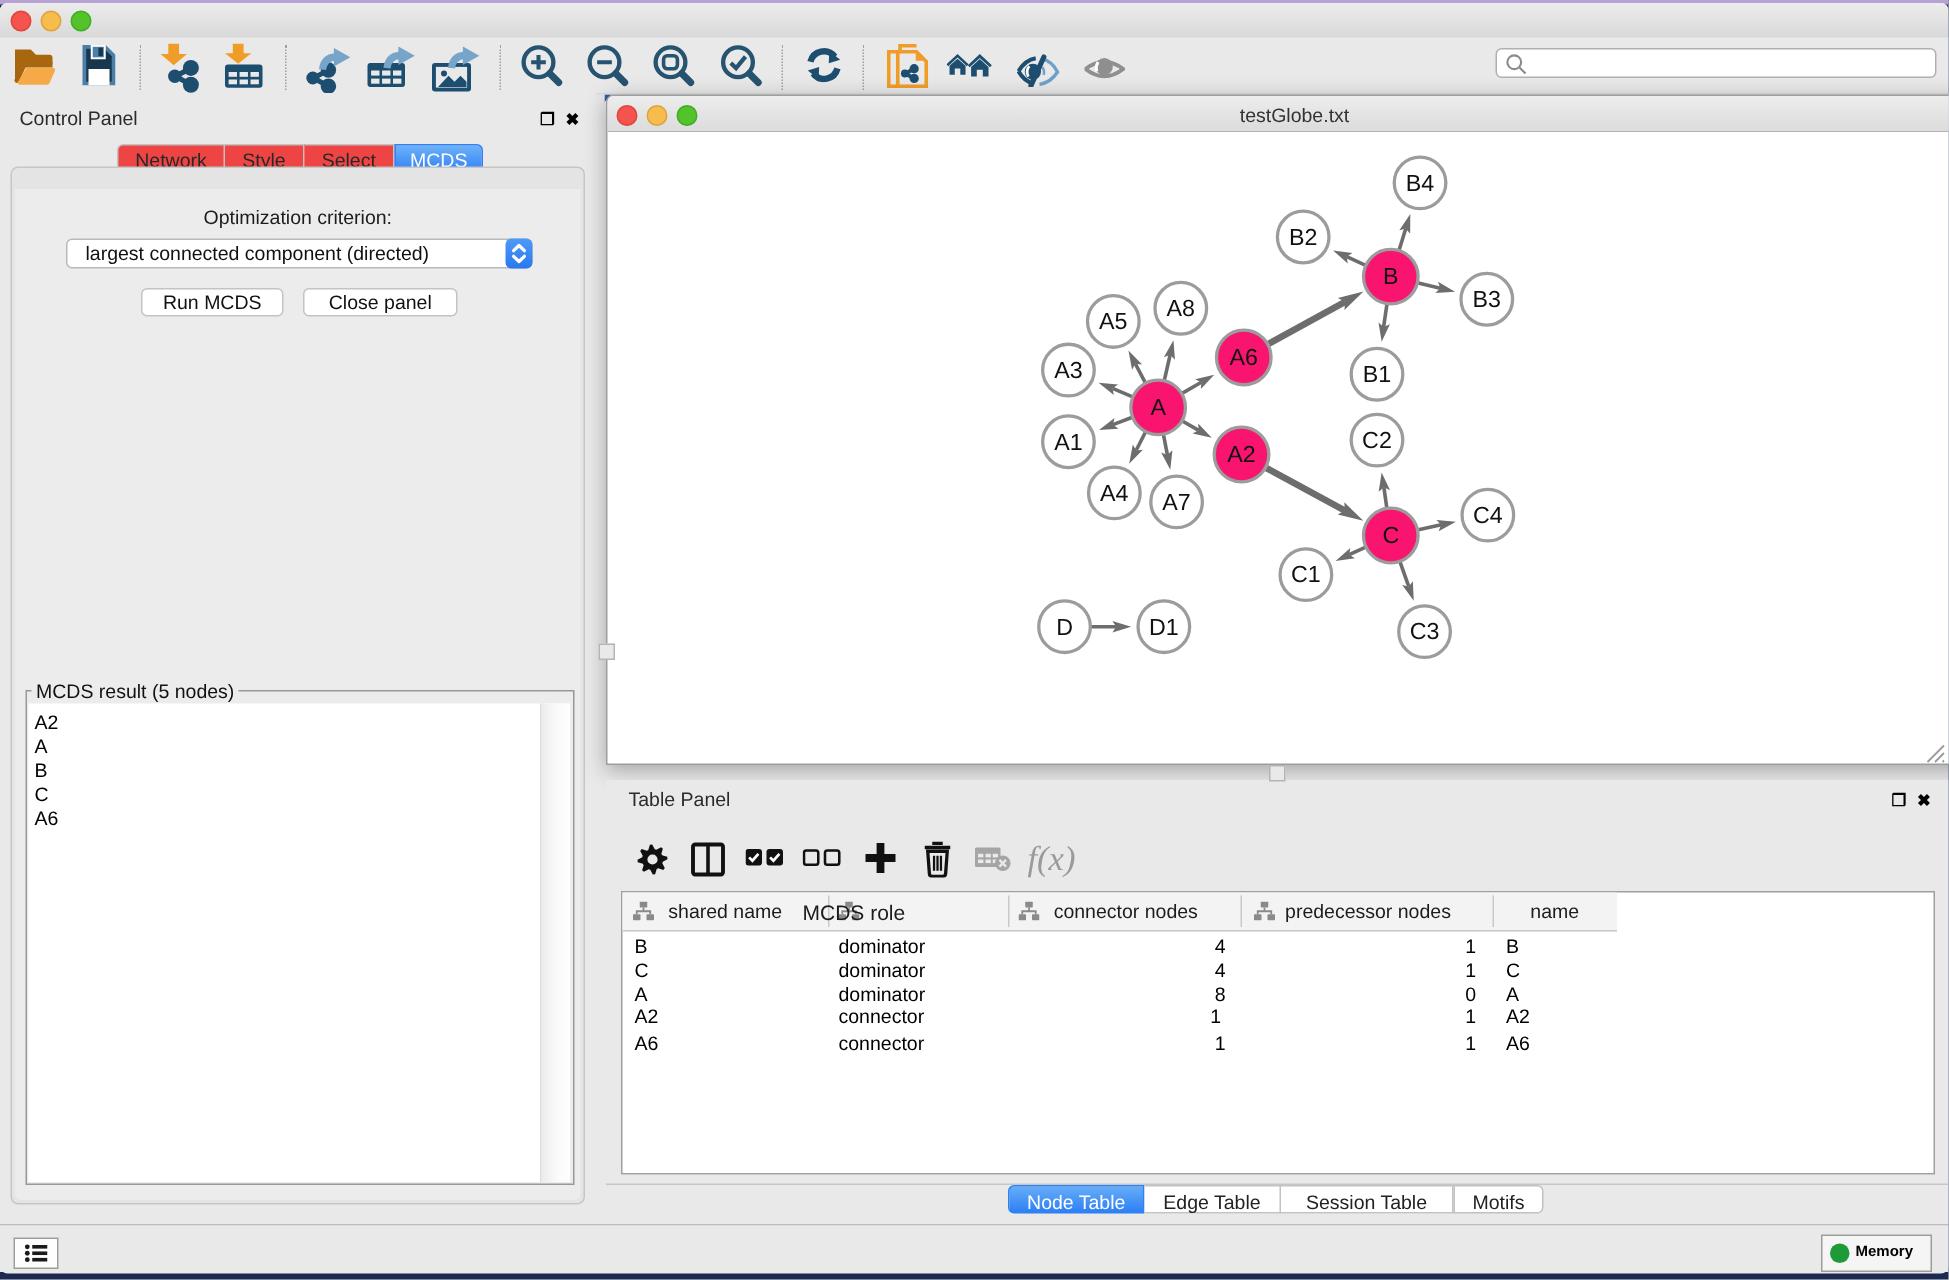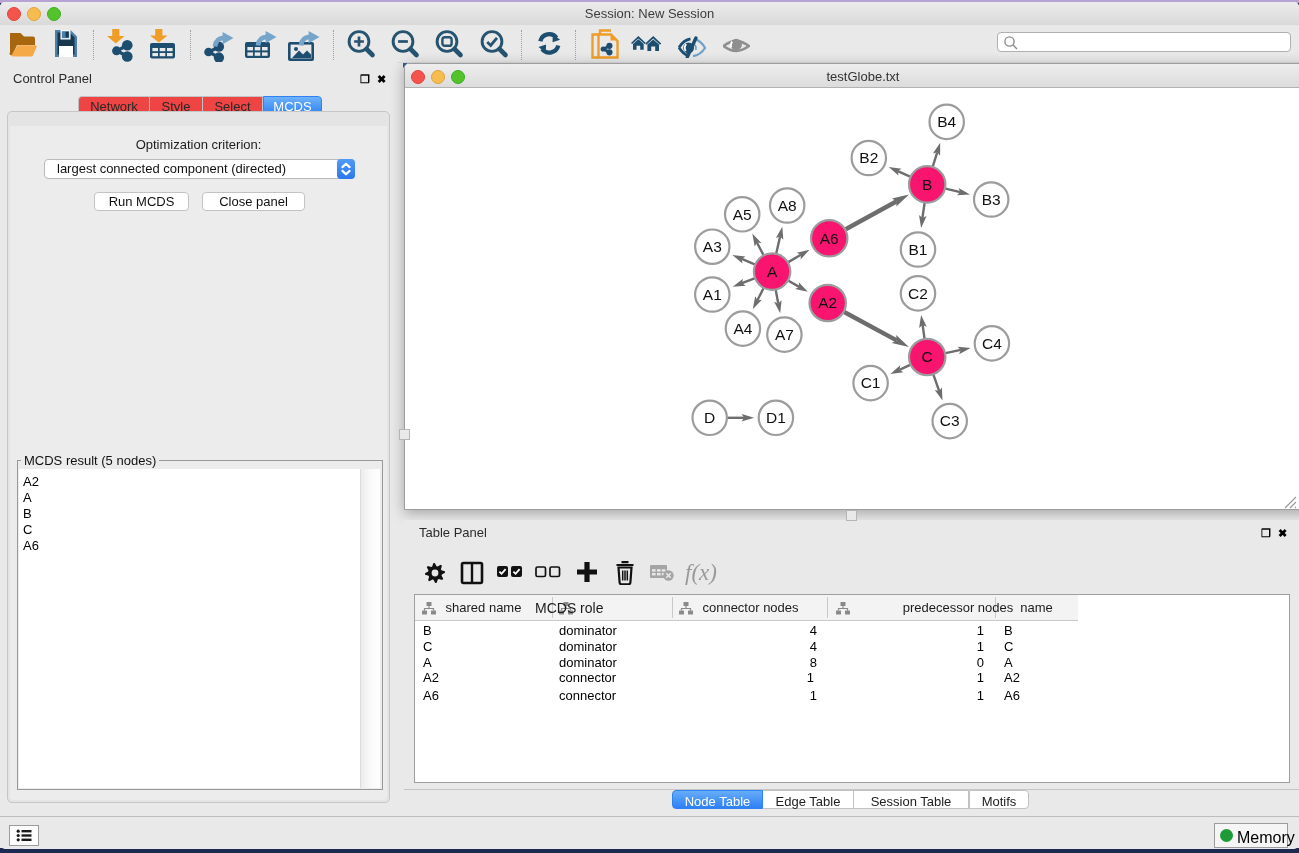--- a/index.html
+++ b/index.html
@@ -79,21 +79,20 @@
 </style>
 </head>
 <body>
   <div class="abs" id="deskTop"></div>
   <div class="abs" id="appwin"></div>
 
   <div class="abs" id="titlebar">
     <div class="tl t1"></div>
     <div class="tl t2"></div>
     <div class="tl t3"></div>
-    <div class="ttext">Session: New Session</div>
   </div>
 
   <div class="abs" id="toolbar">
     <div class="sep" style="left:93px"></div>
 <div class="sep" style="left:190px"></div>
 <div class="sep" style="left:333px"></div>
 <div class="sep" style="left:521px"></div>
 <div class="sep" style="left:575px"></div>
 <svg class="ticon" style="left:9px;top:5px" width="28" height="27" viewBox="0 0 28 27">
 <path d="M1 3 h10.5 l3.5 3.5 h9 a2 2 0 0 1 2 2 V15 H1 Z" fill="#a8660e"></path>
@@ -468,21 +467,21 @@
 <div style="position:absolute;left:257px;top:5px;width:157px;text-align:center;font-size:13px;color:#1c1c1c;">connector nodes</div>
 <div style="position:absolute;left:580px;top:2px;width:1px;height:21px;background:#c9c9c9;"></div>
 <div style="position:absolute;left:421px;top:6px;"><svg width="14" height="13" viewBox="0 0 14 13">
           <g fill="#8a8a8a">
             <rect x="4.5" y="0" width="5" height="4" rx="0.5"></rect>
             <rect x="0" y="8.5" width="5" height="4" rx="0.5"></rect>
             <rect x="9" y="8.5" width="5" height="4" rx="0.5"></rect>
           </g>
           <path d="M7 4 v2.5 M2.5 8.5 v-2 h9 v2" stroke="#8a8a8a" stroke-width="1.2" fill="none"></path>
         </svg></div>
-<div style="position:absolute;left:414px;top:5px;width:166px;text-align:center;font-size:13px;color:#1c1c1c;padding-left:46px;">predecessor nodes</div>
+<div style="position:absolute;left:414px;top:5px;width:166px;text-align:center;font-size:13px;color:#1c1c1c;">predecessor nodes</div>
 <div style="position:absolute;left:580px;top:5px;width:83px;text-align:center;font-size:13px;color:#1c1c1c;">name</div>
 <div style="position:absolute;left:8px;top:27.5px;font-size:13px;color:#000;">B</div>
 <div style="position:absolute;left:144px;top:27.5px;font-size:13px;color:#000;">dominator</div>
 <div style="position:absolute;left:319px;top:27.5px;width:83px;text-align:right;font-size:13px;color:#000;">4</div>
 <div style="position:absolute;left:489px;top:27.5px;width:80px;text-align:right;font-size:13px;color:#000;">1</div>
 <div style="position:absolute;left:589px;top:27.5px;font-size:13px;color:#000;">B</div>
 <div style="position:absolute;left:8px;top:43.9px;font-size:13px;color:#000;">C</div>
 <div style="position:absolute;left:144px;top:43.9px;font-size:13px;color:#000;">dominator</div>
 <div style="position:absolute;left:319px;top:43.9px;width:83px;text-align:right;font-size:13px;color:#000;">4</div>
 <div style="position:absolute;left:489px;top:43.9px;width:80px;text-align:right;font-size:13px;color:#000;">1</div>
@@ -521,15 +520,15 @@
           <circle cx="8.2" cy="5.2" r="1.6"></circle>
           <circle cx="8.2" cy="9.5" r="1.6"></circle>
           <circle cx="8.2" cy="13.8" r="1.6"></circle>
  <rect x="11.5" y="4" width="10" height="2.4"></rect>
           <rect x="11.5" y="8.3" width="10" height="2.4"></rect>
           <rect x="11.5" y="12.6" width="10" height="2.4"></rect>
         </g>
       </svg></div>
     <div id="membtn">
       <div style="position:absolute;left:5px;top:5px;width:13px;height:13px;border-radius:50%;background:#1e9b38;"></div>
- <div style="position:absolute;left:22px;top:5px;font-size:16px;color:#000;">Memory</div>
+ <div style="position:absolute;left:22px;top:5px;font-size:10px;color:#000;font-weight:bold;">Memory</div>
     </div>
   </div>
 
 </body></html>

